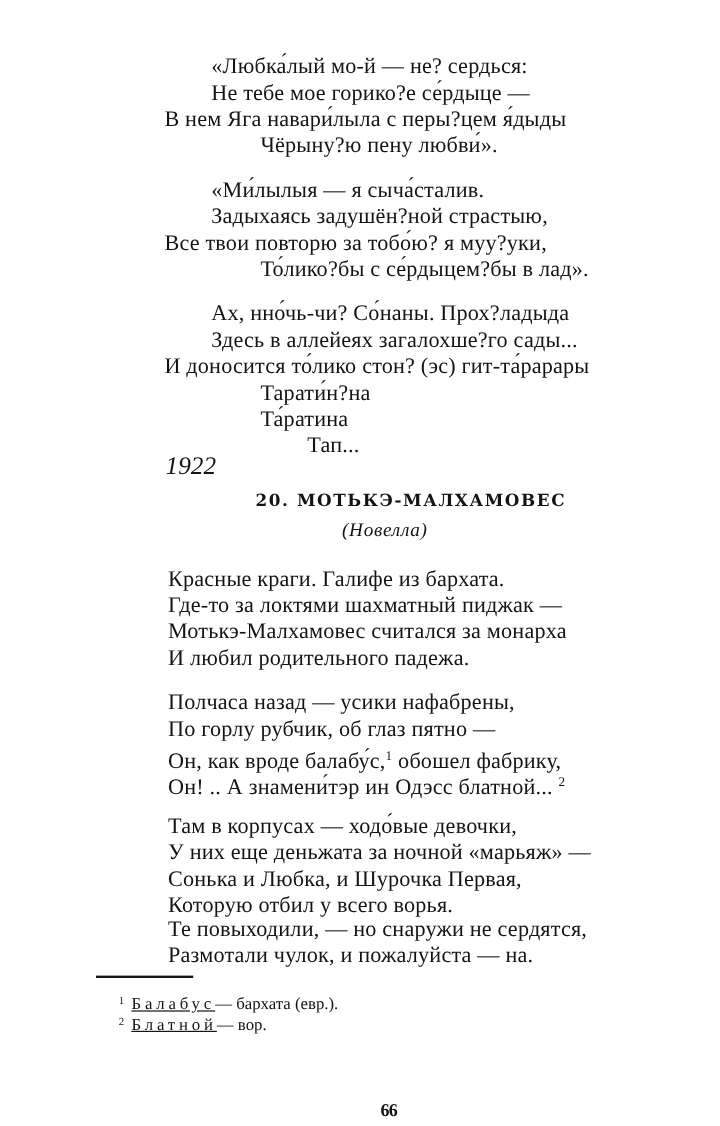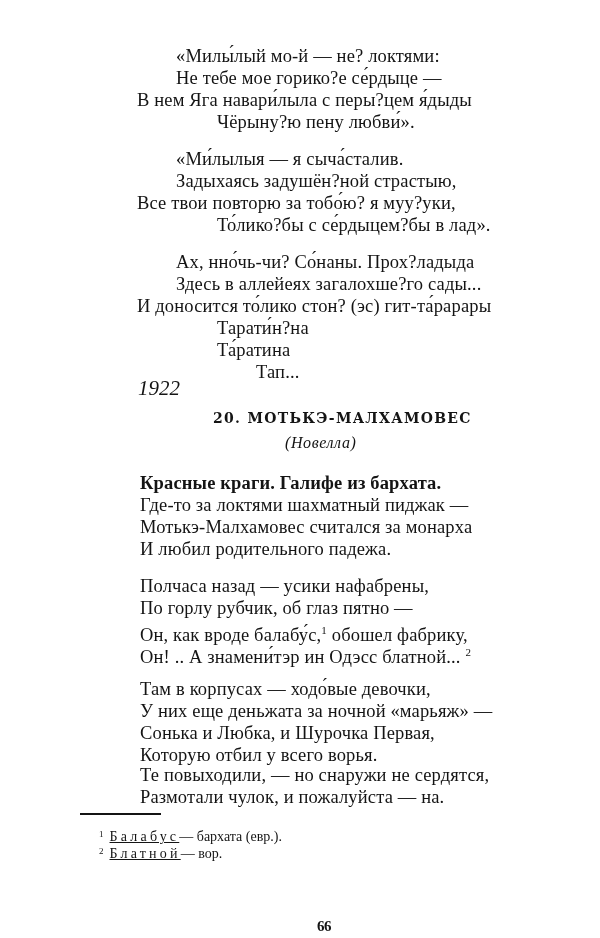--- a/index.html
+++ b/index.html
@@ -69,21 +69,21 @@
       font-size: 15px;
       font-weight: bold;
       letter-spacing: -0.5px;
       margin-top: 48px;
     }
     sup.note { font-size: 11px; vertical-align: 7px; }
   </style>
 </head>
 <body>
 
-<div class="line" style="left:176px;top:45px;">«Милы́лый мо-й — не? локтями:</div>
+<div class="line" style="left:176px;top:45px;">«Любка́лый мо-й — не? сердься:</div>
 <div class="line" style="left:176px;top:67px;">Не тебе мое горико?е се́рдыце —</div>
 <div class="line" style="left:137px;top:89px;">В нем Яга навари́лыла с перы?цем я́дыды</div>
 <div class="line" style="left:217px;top:111px;">Чёрыну?ю пену любви́».</div>
 
 <div class="line" style="left:176px;top:148px;">«Ми́лылыя — я сыча́сталив.</div>
 <div class="line" style="left:176px;top:170px;">Задыхаясь задушён?ной страстыю,</div>
 <div class="line" style="left:137px;top:192px;">Все твои повторю за тобо́ю? я муу?уки,</div>
 <div class="line" style="left:217px;top:214px;">То́лико?бы с се́рдыцем?бы в лад».</div>
 
 <div class="line" style="left:176px;top:251px;">Ах, нно́чь-чи? Со́наны. Прох?ладыда</div>
@@ -91,21 +91,21 @@
 <div class="line" style="left:137px;top:295px;">И доносится то́лико стон? (эс) гит-та́рарары</div>
 <div class="line" style="left:217px;top:317px;">Тарати́н?на</div>
 <div class="line" style="left:217px;top:339px;">Та́ратина</div>
 <div class="line" style="left:256px;top:361px;">Тап...</div>
 
 <div class="year" style="top:376px;">1922</div>
 
 <div class="title">20. МОТЬКЭ-МАЛХАМОВЕС</div>
 <div class="subtitle">(Новелла)</div>
 
-<div class="line" style="left:140px;top:472px;font-weight:bold;">Красные краги. Галифе из бархата.</div>
+<div class="line" style="left:140px;top:472px;">Красные краги. Галифе из бархата.</div>
 <div class="line" style="left:140px;top:494px;">Где-то за локтями шахматный пиджак —</div>
 <div class="line" style="left:140px;top:516px;">Мотькэ-Малхамовес считался за монарха</div>
 <div class="line" style="left:140px;top:538px;">И любил родительного падежа.</div>
 
 <div class="line" style="left:140px;top:575px;">Полчаса назад — усики нафабрены,</div>
 <div class="line" style="left:140px;top:597px;">По горлу рубчик, об глаз пятно —</div>
 <div class="line" style="left:140px;top:619px;">
   <span>Он, как вроде балабу́с,</span><sup class="note">1</sup>
   <span>обошел фабрику,</span>
 </div>

